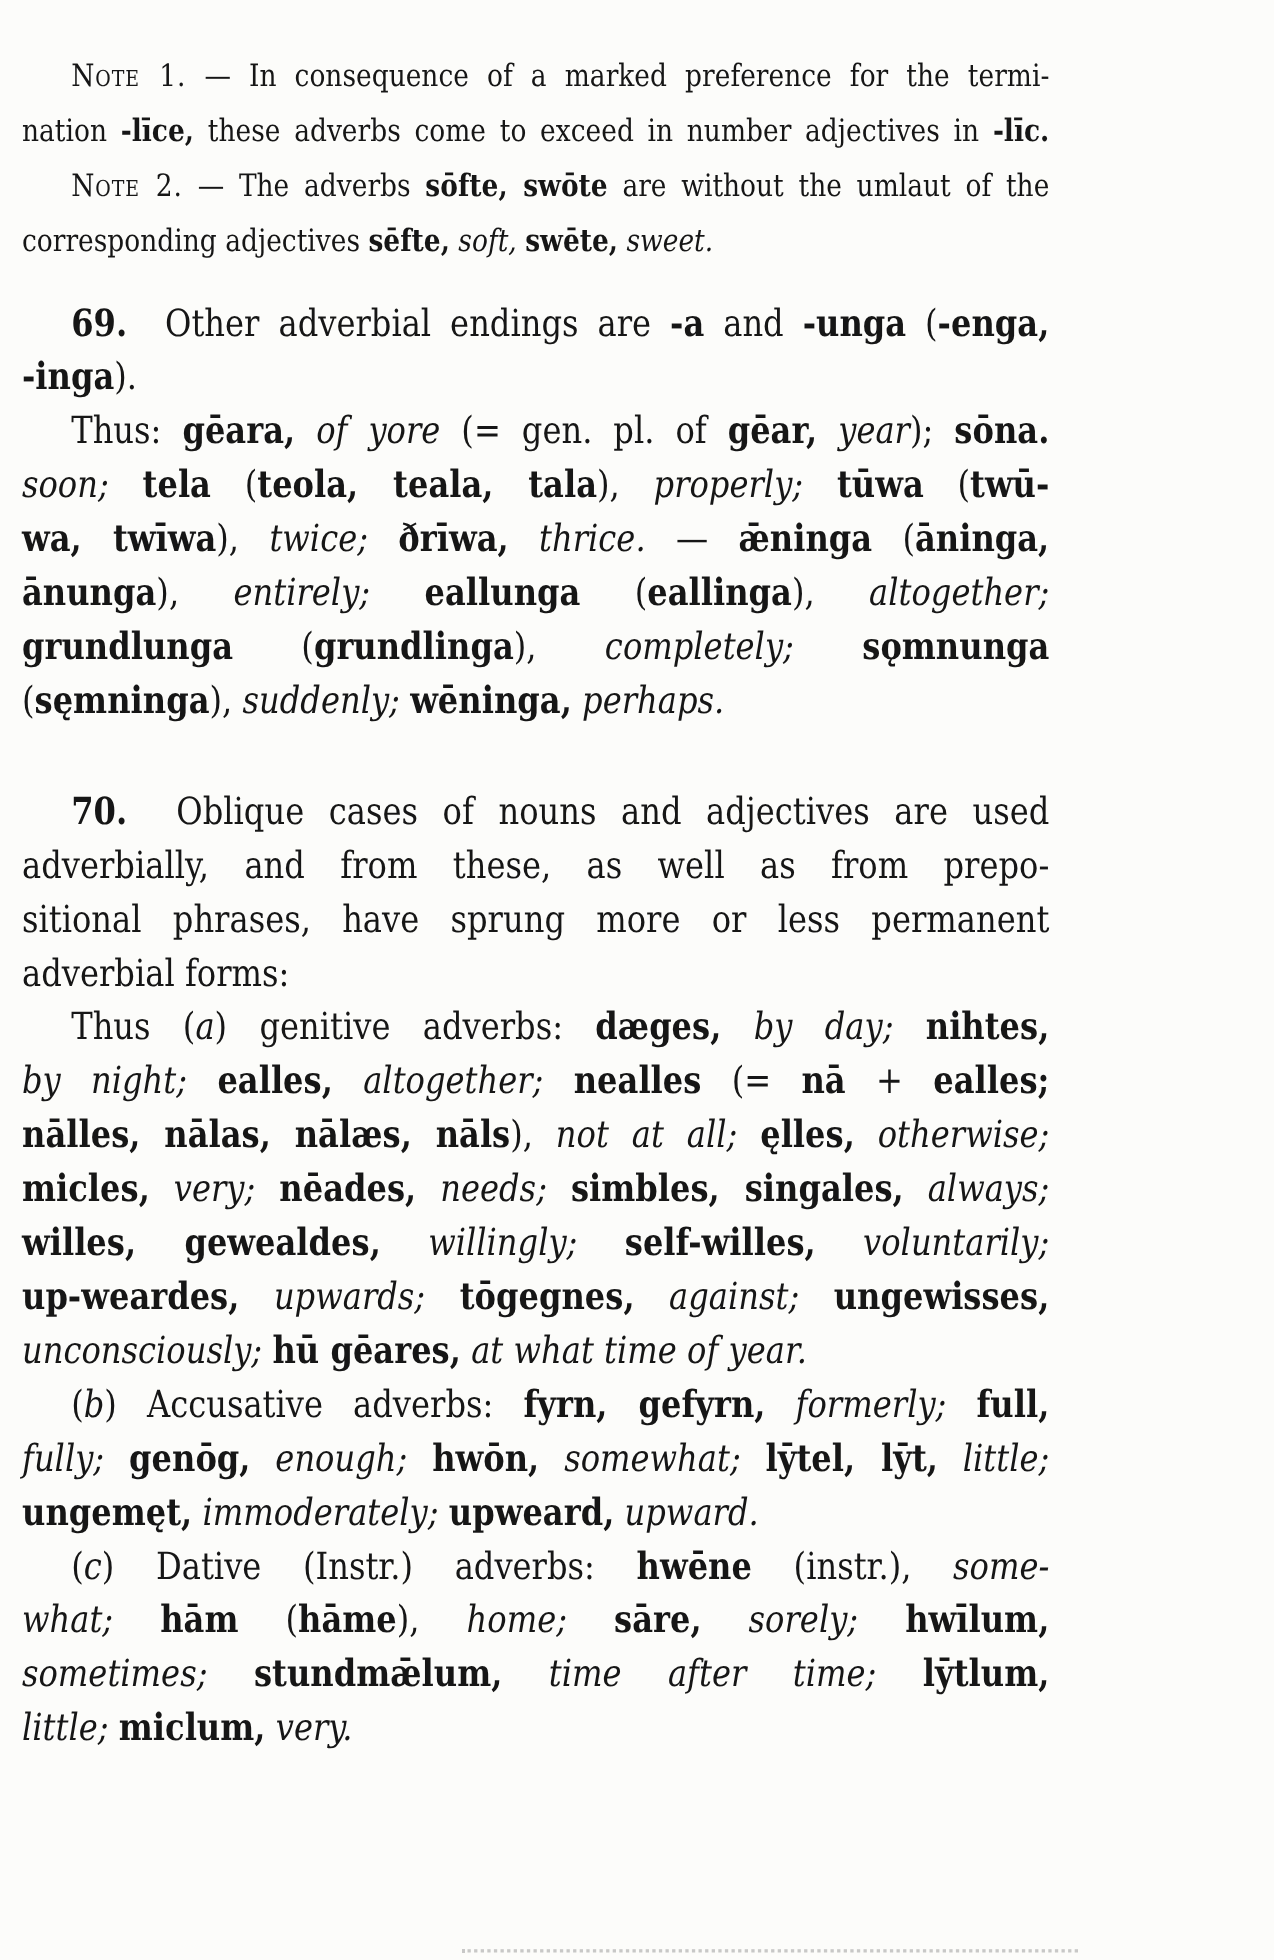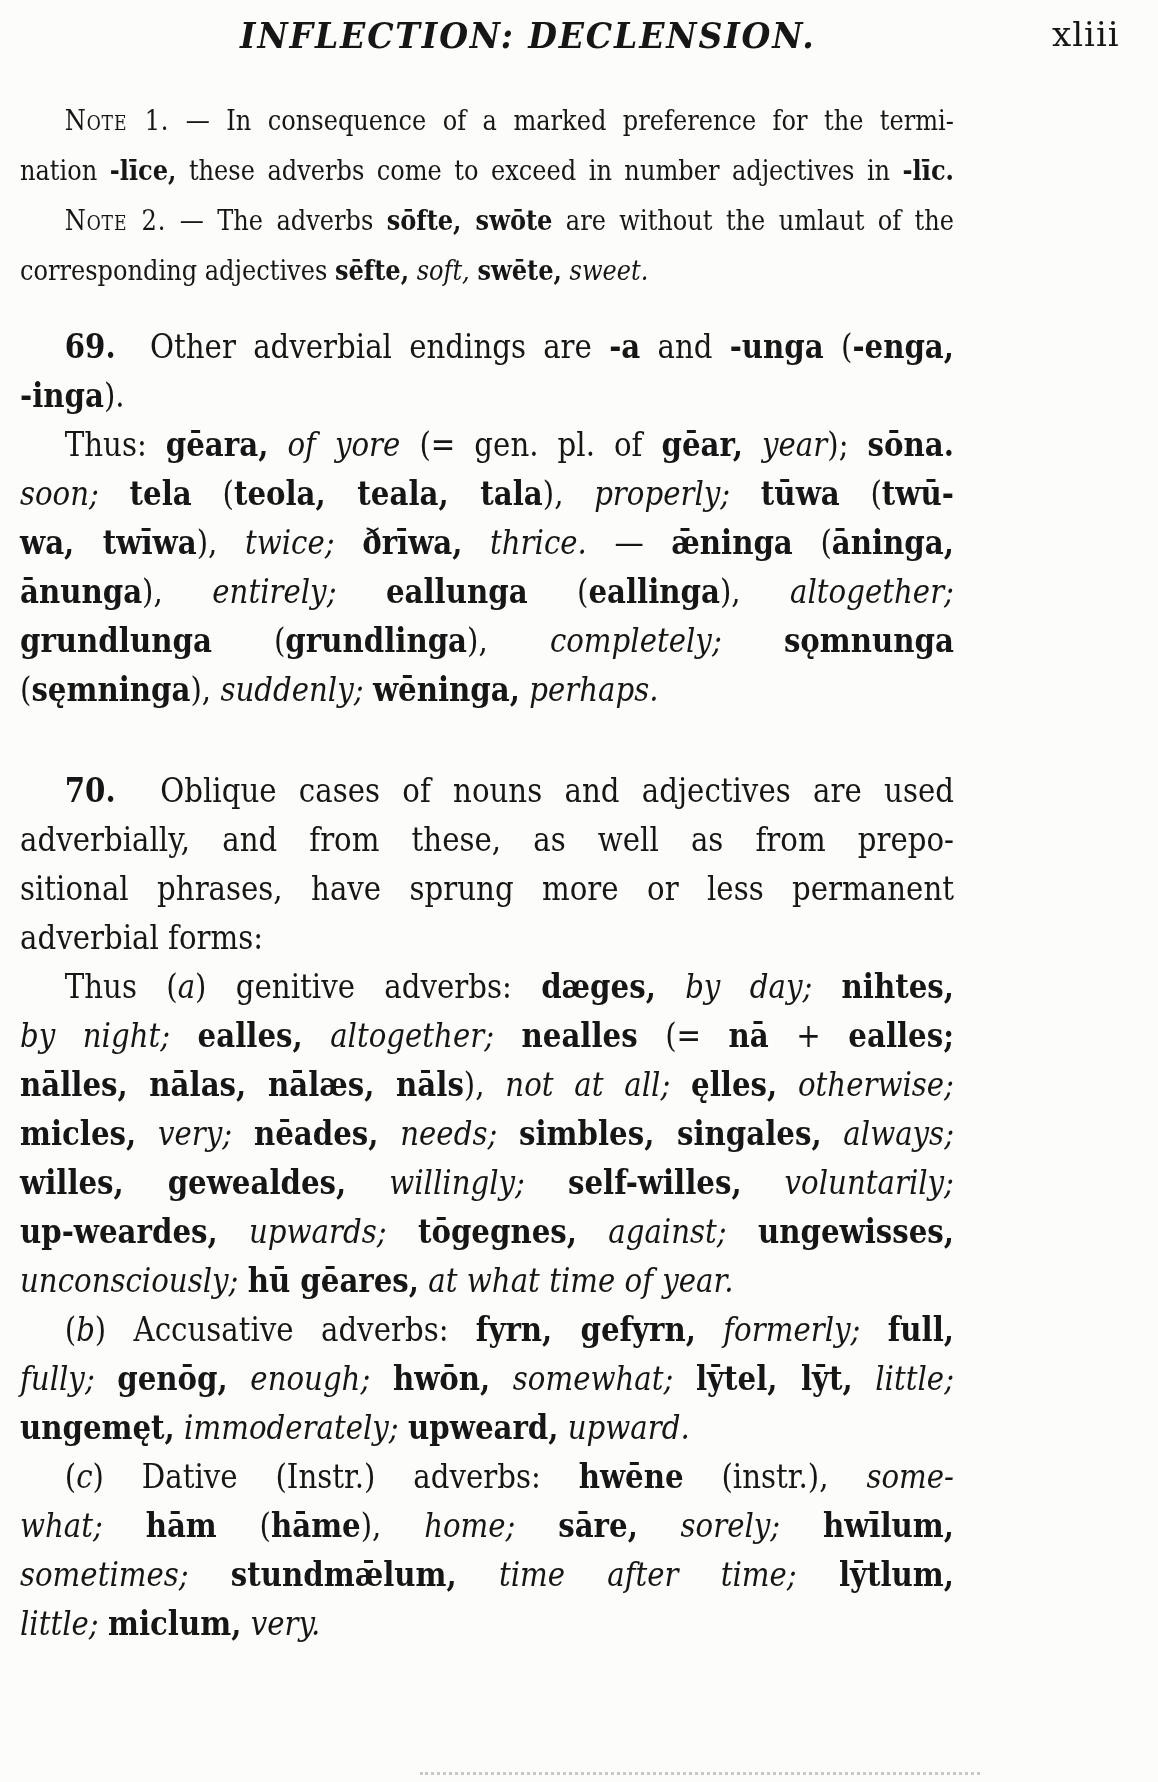--- a/index.html
+++ b/index.html
@@ -41,24 +41,20 @@
   .seg.sc{font-variant:small-caps;letter-spacing:1px;font-weight:400;}
   .scan-artifact{
     position:absolute;left:420px;top:1772px;width:560px;height:0;
     border-top:3px dotted #8a8a8a;opacity:.45;
   }
 </style>
 </head>
 <body>
 
 <div class="page">
-  <header>
-    <div class="page-title">INFLECTION: DECLENSION.</div>
-    <div class="folio">xliii</div>
-  </header>
 
   <section class="para note" style="margin-top: 30px;">
       <div class="line j ind"><span class="seg sc">Note 1.</span><span class="seg r"> — In consequence of a marked preference for the termi-</span></div>
       <div class="line j"><span class="seg r">nation </span><span class="seg b">-līce,</span><span class="seg r"> these adverbs come to exceed in number adjectives in </span><span class="seg b">-līc.</span></div>
     </section>
   <section class="para note" style="margin-top: 0px;">
       <div class="line j ind"><span class="seg sc">Note 2.</span><span class="seg r"> — The adverbs </span><span class="seg b">sōfte, swōte</span><span class="seg r"> are without the umlaut of the</span></div>
       <div class="line nj"><span class="seg r">corresponding adjectives </span><span class="seg b">sēfte,</span><span class="seg r"> </span><span class="seg i">soft,</span><span class="seg r"> </span><span class="seg b">swēte,</span><span class="seg r"> </span><span class="seg i">sweet.</span></div>
     </section>
   <section class="para main" style="margin-top: 26px;">

